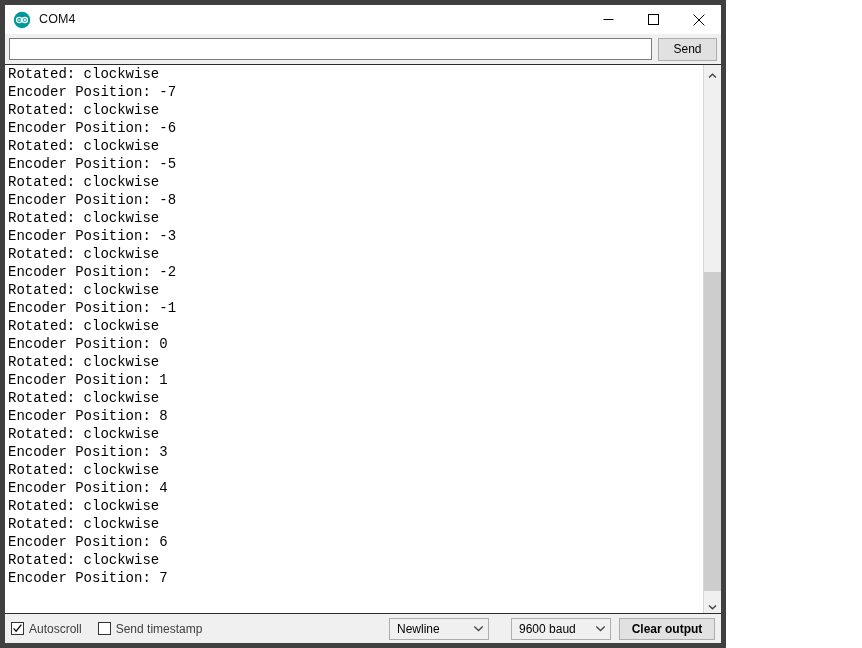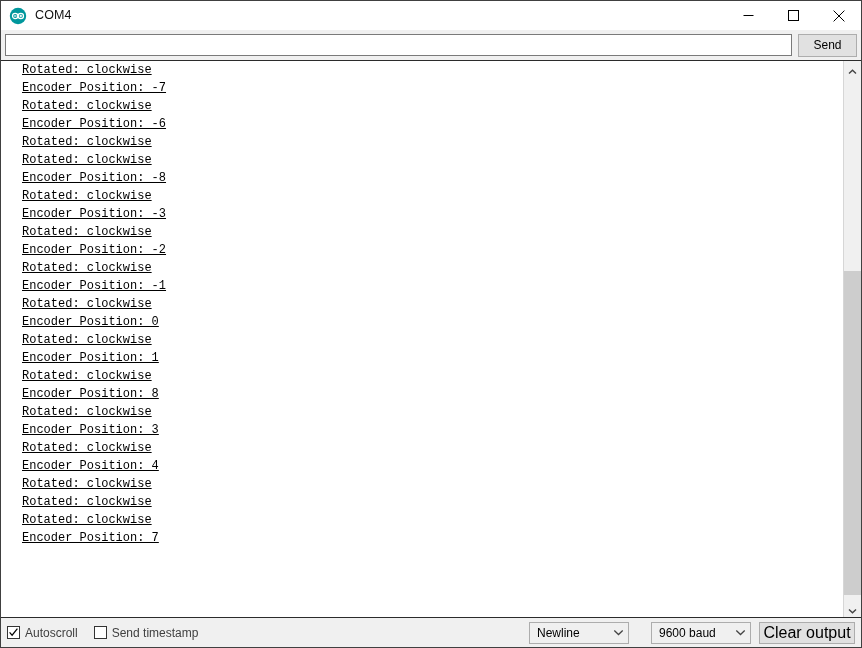--- a/index.html
+++ b/index.html
@@ -10,24 +10,24 @@
     width: 862px;
     height: 648px;
     overflow: hidden;
     background: #ffffff;
     font-family: "Liberation Sans", sans-serif;
     -webkit-font-smoothing: antialiased;
   }
 
   .window {
     position: relative;
-    width: 862px;
+    width: 726px;
     height: 648px;
     box-sizing: border-box;
-    border: 1px solid #404040;
+    border: 5px solid #404040;
     background: #f0f0f0;
     display: flex;
     flex-direction: column;
   }
 
   
   .titlebar {
     height: 29px;
     background: #ffffff;
     display: flex;
@@ -121,27 +121,26 @@
     flex: 1 1 auto;
     overflow: hidden;
     padding: 0;
     margin: 0;
     background: #ffffff;
     position: relative;
     border-right: 1px solid #d6d6d6;
   }
   .out-line {
     font-family: "Liberation Mono", "DejaVu Sans Mono", monospace;
-    font-size: 12px;
+    font-size: 14px;
     line-height: 18px;
     color: #000000;
     white-space: pre;
-    padding-left: 21px;
+    padding-left: 3px;
     letter-spacing: 0px;
-    text-decoration: underline;
   }
 
   
   .scrollbar {
     flex: 0 0 auto;
     width: 17px;
     background: #f0f0f0;
     display: flex;
     flex-direction: column;
     position: relative;
@@ -229,25 +228,26 @@
   .combo-newline { width: 100px; }
   .combo-baud { width: 100px; }
 
   .clear-btn {
     width: 96px;
     height: 22px;
     box-sizing: border-box;
     background: #e1e1e1;
     border: 1px solid #adadad;
     font-family: "Liberation Sans", sans-serif;
-    font-size: 16px;
+    font-size: 12px;
     color: #000;
     padding: 0;
     cursor: default;
     line-height: 20px;
+    font-weight: bold;
   }
 </style>
 </head>
 <body>
 
 <div class="window">
 
   <div class="titlebar">
     <span class="app-icon">
       <svg width="18" height="18" viewBox="0 0 18 18">
@@ -292,40 +292,42 @@
     <button class="send-btn">Send</button>
   </div>
 
   <div class="output-wrap">
     <div class="output-text" id="output-text">
         <div class="out-line">Rotated: clockwise</div>
         <div class="out-line">Encoder Position: -7</div>
         <div class="out-line">Rotated: clockwise</div>
         <div class="out-line">Encoder Position: -6</div>
         <div class="out-line">Rotated: clockwise</div>
+        <div class="out-line">Encoder Position: -5</div>
         <div class="out-line">Rotated: clockwise</div>
         <div class="out-line">Encoder Position: -8</div>
         <div class="out-line">Rotated: clockwise</div>
         <div class="out-line">Encoder Position: -3</div>
         <div class="out-line">Rotated: clockwise</div>
         <div class="out-line">Encoder Position: -2</div>
         <div class="out-line">Rotated: clockwise</div>
         <div class="out-line">Encoder Position: -1</div>
         <div class="out-line">Rotated: clockwise</div>
         <div class="out-line">Encoder Position: 0</div>
         <div class="out-line">Rotated: clockwise</div>
         <div class="out-line">Encoder Position: 1</div>
         <div class="out-line">Rotated: clockwise</div>
         <div class="out-line">Encoder Position: 8</div>
         <div class="out-line">Rotated: clockwise</div>
         <div class="out-line">Encoder Position: 3</div>
         <div class="out-line">Rotated: clockwise</div>
         <div class="out-line">Encoder Position: 4</div>
         <div class="out-line">Rotated: clockwise</div>
         <div class="out-line">Rotated: clockwise</div>
+        <div class="out-line">Encoder Position: 6</div>
         <div class="out-line">Rotated: clockwise</div>
         <div class="out-line">Encoder Position: 7</div>
       </div>
 
     <div class="scrollbar">
       <div class="sb-arrow">
         <span>
           <svg width="9" height="6" viewBox="0 0 9 6">
             <path d="M1 4.6 L4.5 1.3 L8 4.6" fill="none" stroke="#444" stroke-width="1.4"></path>
           </svg>

